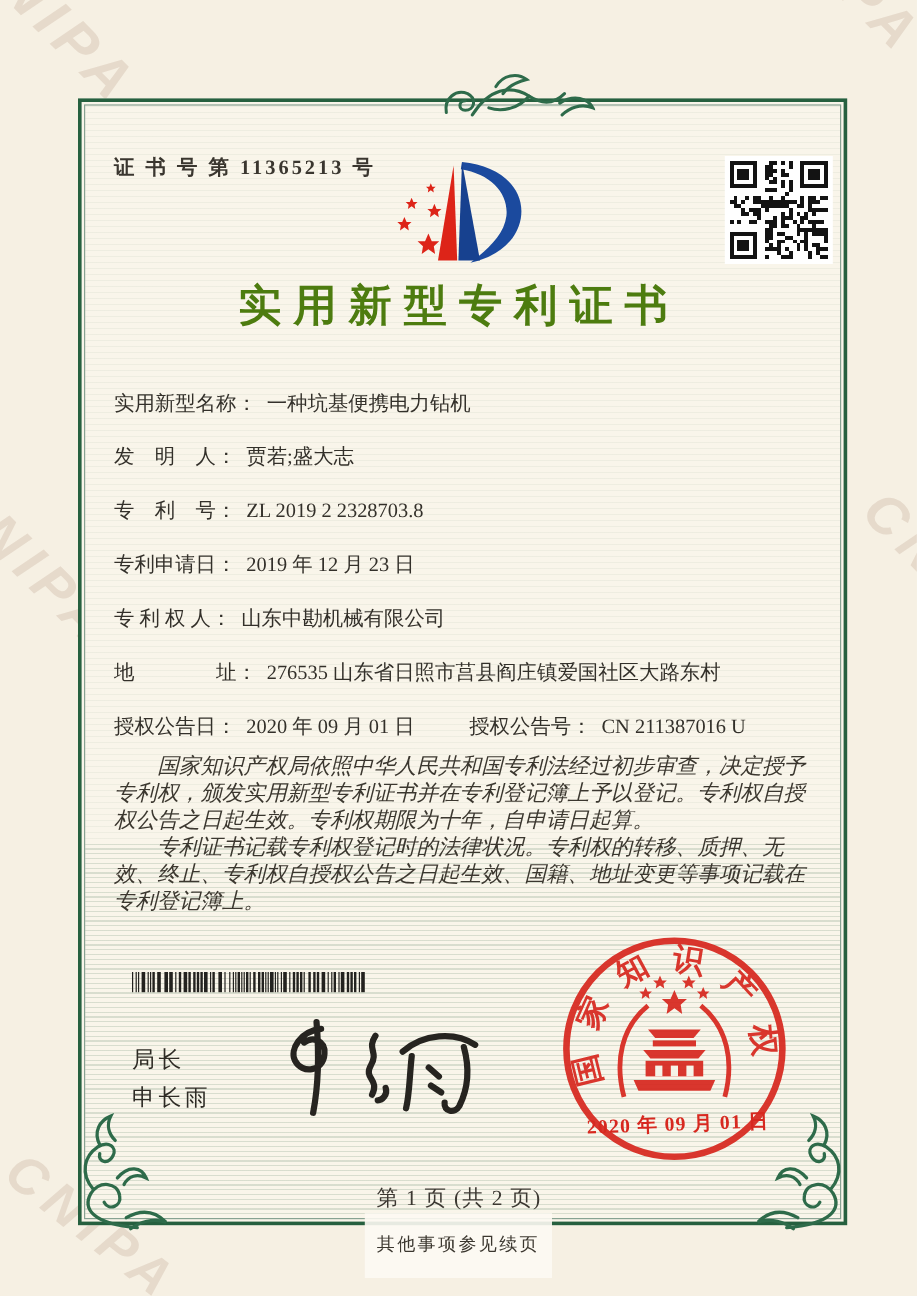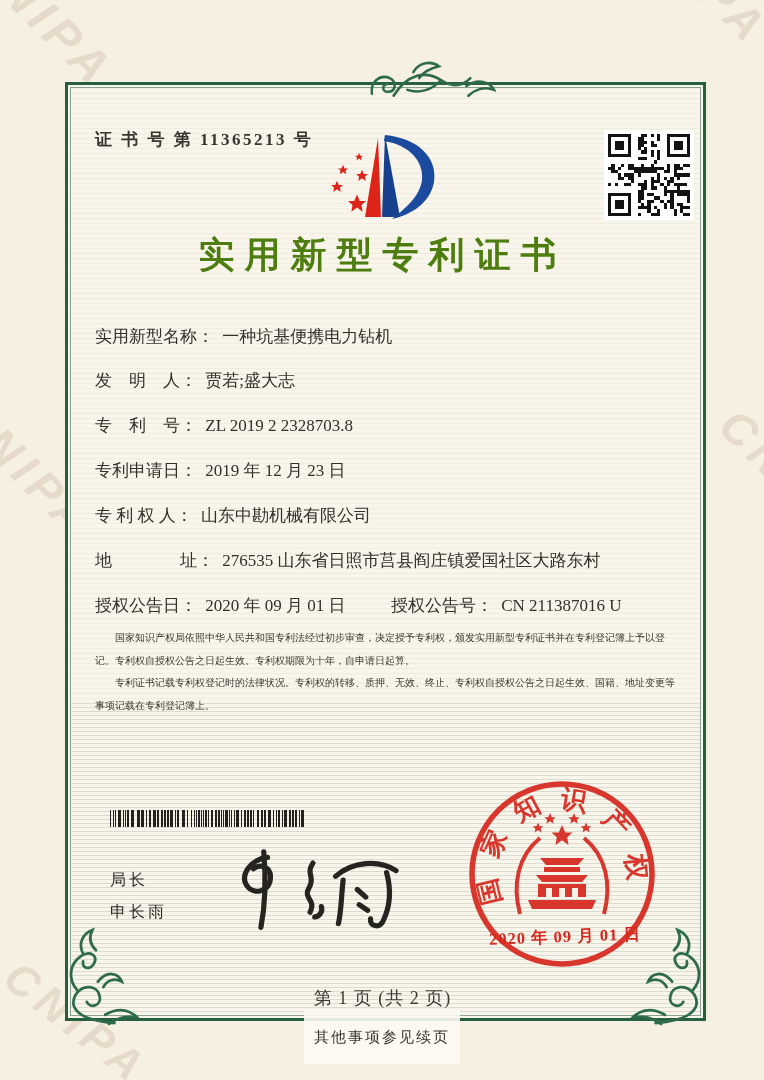--- a/index.html
+++ b/index.html
@@ -28,28 +28,28 @@
          font-size:36px;font-weight:bold;letter-spacing:10px;color:#4d7c0f;}
 
   .logo{position:absolute;left:322px;top:130px;width:120px;height:92px;}
   .qr{position:absolute;left:604px;top:130px;width:90px;height:90px;background:#fff;padding:0;}
   .qr svg{position:absolute;inset:4px;width:82px;height:82px;shape-rendering:crispEdges;}
 
   .row{position:absolute;left:95px;font-size:17px;white-space:nowrap;color:#33302a;}
   .row .lab{margin-right:4px;}
   .pair2{position:absolute;left:284px;top:0;margin-left:12px;}
 
-  .paras{position:absolute;left:95px;top:627px;width:588px;font-size:10px;
-         line-height:22.5px;color:#3b372f;}
+  .paras{position:absolute;left:95px;top:627px;width:588px;font-size:18px;
+         line-height:22.5px;color:#3b372f;font-style:italic;}
   .paras p{margin:0;text-indent:2em;}
 
   .barcode{position:absolute;left:110px;top:810px;width:195px;height:17px;}
   .barcode svg{width:100%;height:100%;}
 
-  .dir{position:absolute;left:110px;font-size:16px;letter-spacing:3px;color:#2e2b25;}
+  .dir{position:absolute;left:110px;font-size:19px;letter-spacing:3px;color:#2e2b25;}
   .sig{position:absolute;left:222px;top:848px;width:195px;height:85px;}
 
   .seal{position:absolute;left:464px;top:776px;width:196px;height:196px;}
   .seal-date{position:absolute;left:470px;top:926px;width:190px;text-align:center;
              font-size:16.5px;font-weight:bold;color:#d7281f;transform:rotate(-2deg);
              letter-spacing:1px;}
 
   .pageno{position:absolute;left:65px;top:986px;width:635px;text-align:center;
           font-size:18px;letter-spacing:1px;color:#3c3832;}
   .contnote{position:absolute;left:0;top:1028px;width:764px;text-align:center;

